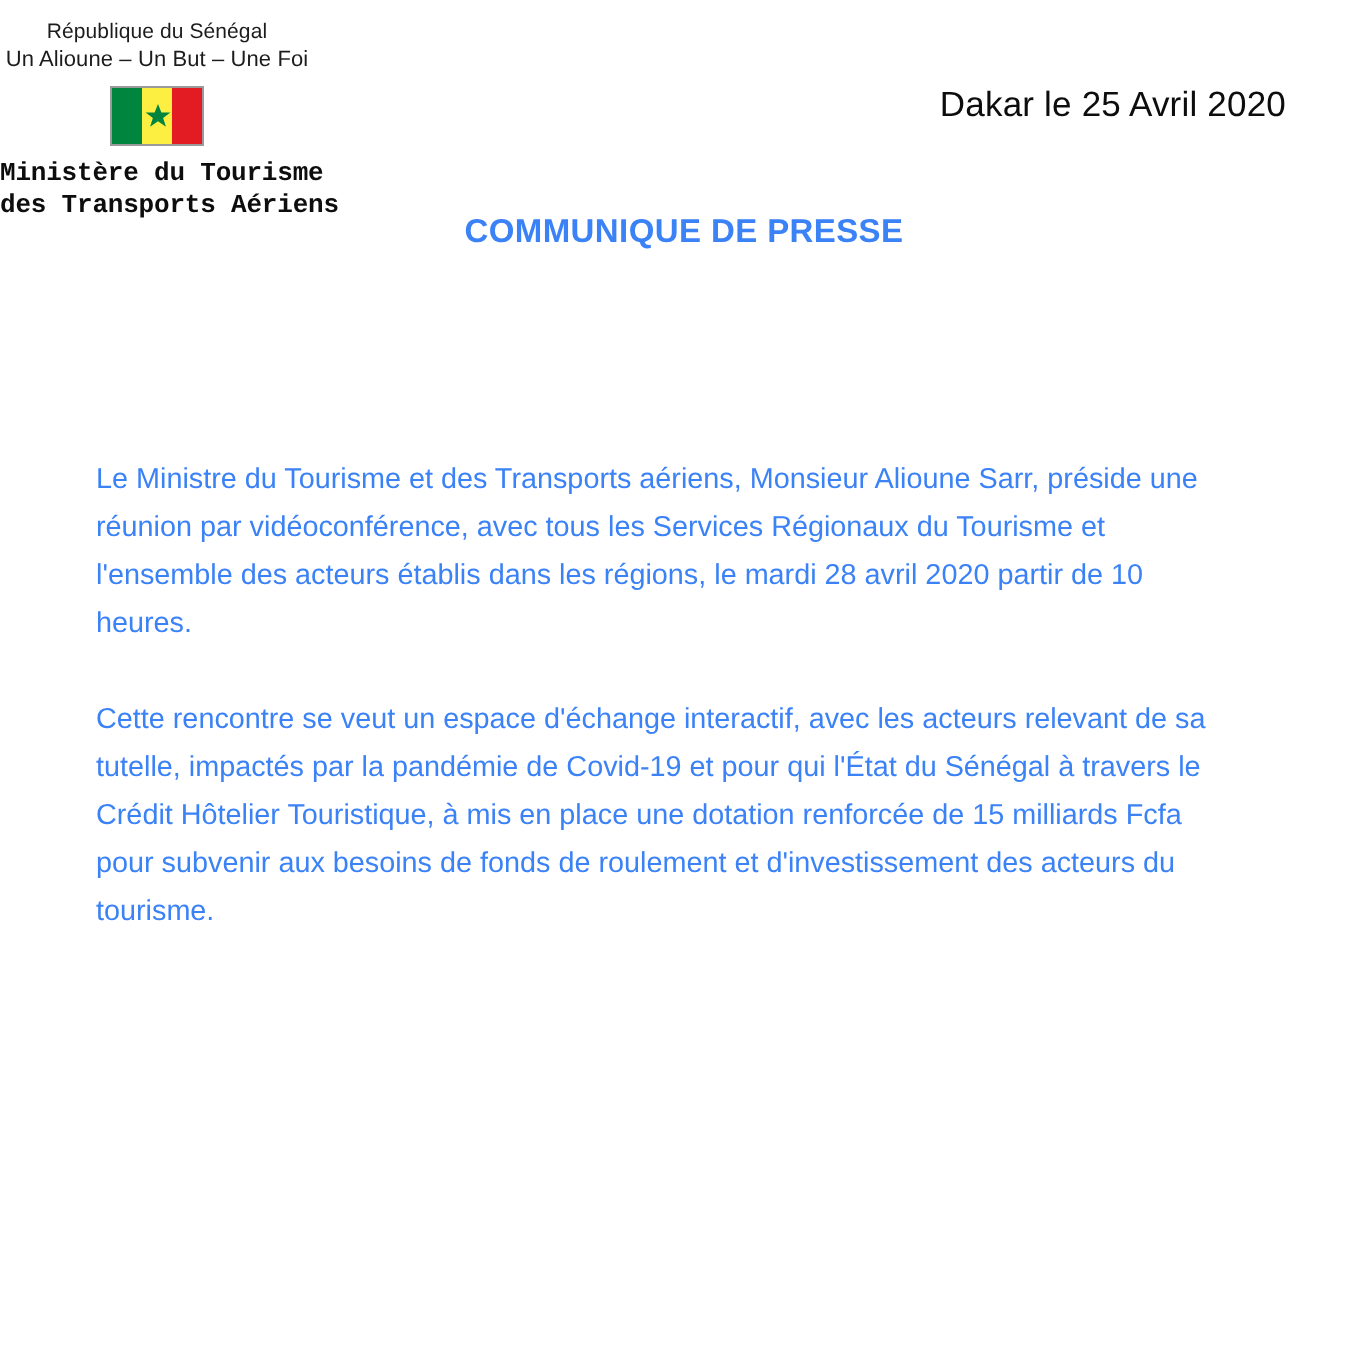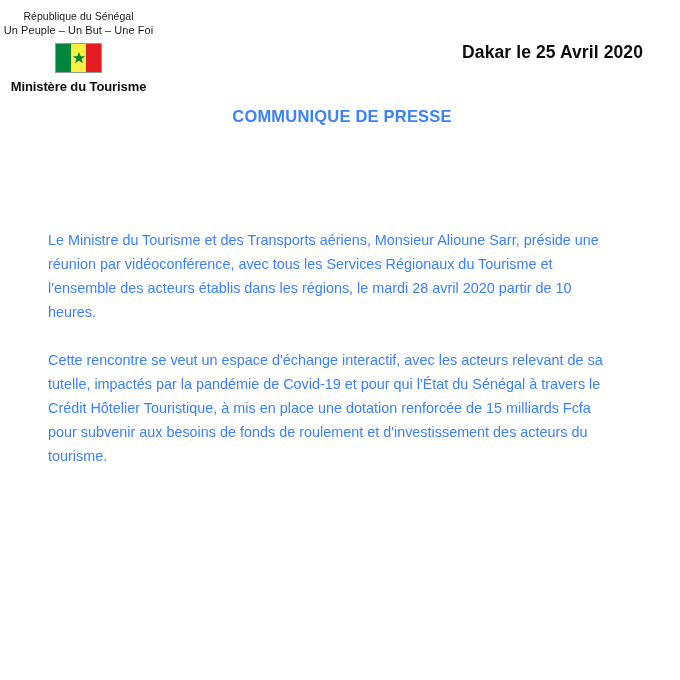--- a/index.html
+++ b/index.html
@@ -75,30 +75,31 @@
   }
 
   
   .ministry {
     margin-top: 6px;
     font-size: 13px;
     font-weight: bold;
     line-height: 15.5px;
     color: #0d0d0d;
     letter-spacing: -0.1px;
+    font-family: Liberation Mono, monospace;
   }
   .ministry .m-line { white-space: nowrap; }
 
   
   .dateline {
     position: absolute;
     right: 37px;
     top: 42px;
     font-size: 17.5px;
-    font-weight: bold;
+    font-weight: normal;
     color: #0d0d0d;
     letter-spacing: 0.1px;
     white-space: nowrap;
   }
 
   
   .doc-title {
     position: absolute;
     left: 0;
     right: 0;
@@ -132,36 +133,37 @@
     margin-top: 24px;
   }
 </style>
 </head>
 <body>
 
 <div class="page">
 
   <div class="letterhead">
     <div class="lh-line">République du Sénégal</div>
-    <div class="lh-line lh-line-2">Un Peuple – Un But – Une Foi</div>
+    <div class="lh-line lh-line-2">Un Alioune – Un But – Une Foi</div>
 
     <div class="flag-wrap">
       <div class="flag">
         <div class="flag-band green"></div>
         <div class="flag-band yellow">
           <svg class="flag-star" viewBox="0 0 24 24">
             <polygon points="12,1.8 14.9,9.1 22.6,9.1 16.4,13.7 18.8,21.2 12,16.6 5.2,21.2 7.6,13.7 1.4,9.1 9.1,9.1" fill="#00853F"></polygon>
           </svg>
         </div>
         <div class="flag-band red"></div>
       </div>
     </div>
 
     <div class="ministry">
       <div class="m-line">Ministère du Tourisme</div>
+      <div class="m-line">des Transports Aériens</div>
     </div>
   </div>
 
   <div class="dateline">Dakar le 25 Avril 2020</div>
 
   <div class="doc-title">
     <span class="title-inner">COMMUNIQUE DE PRESSE</span>
   </div>
 
   <div class="body-copy">

